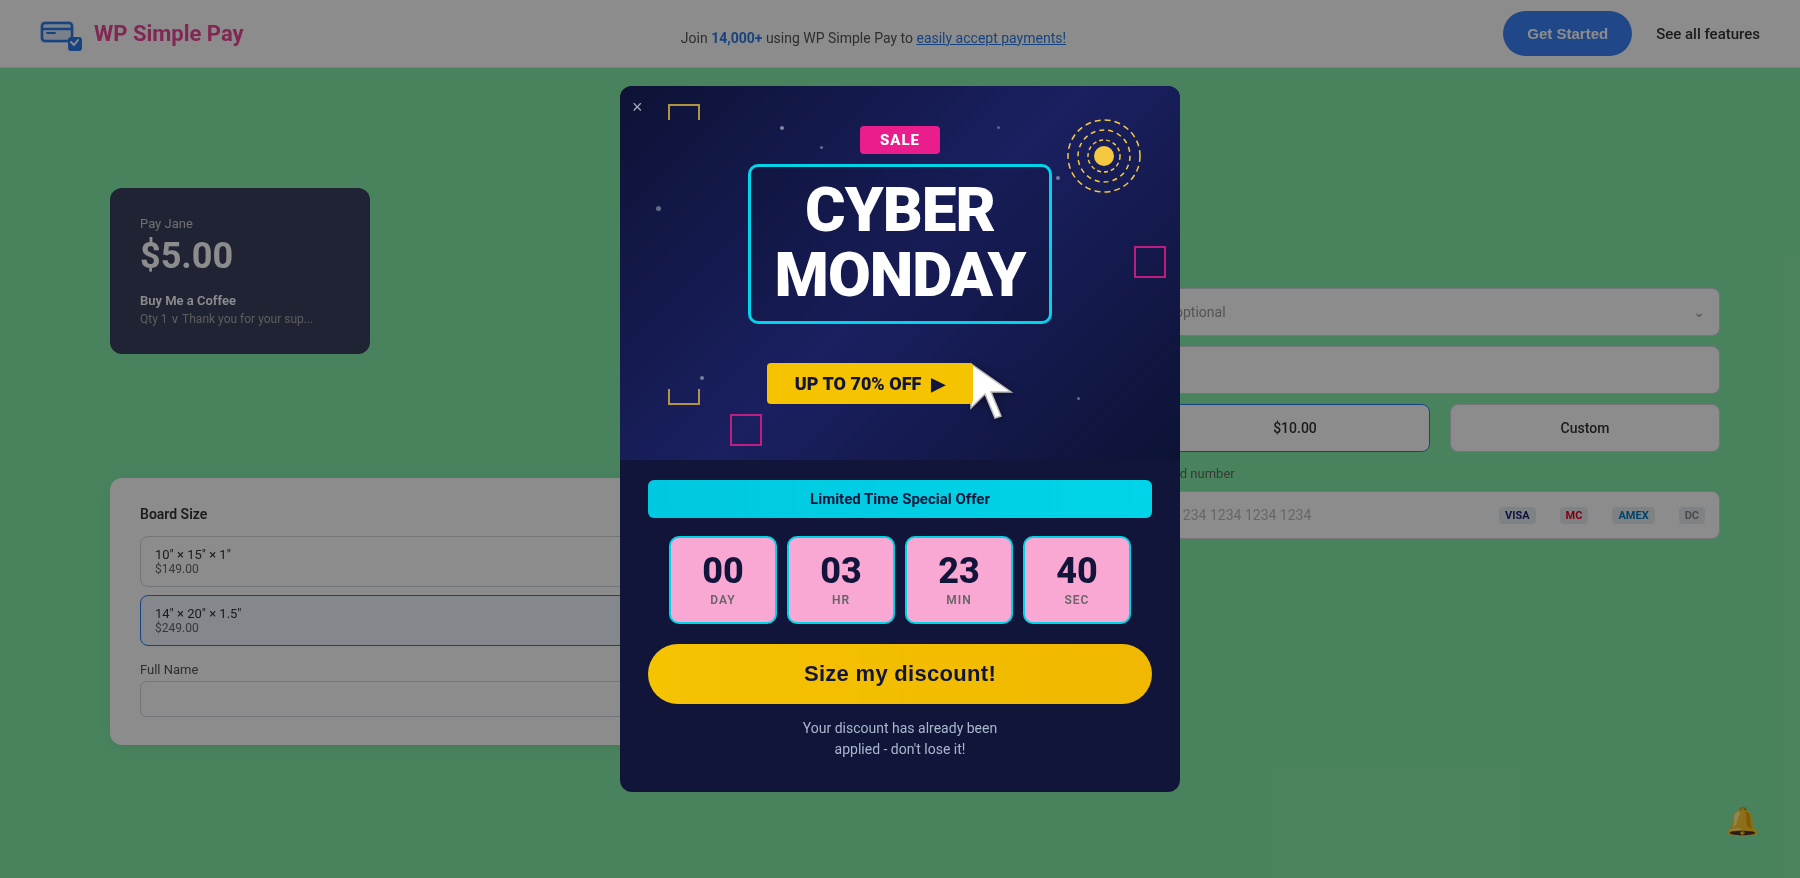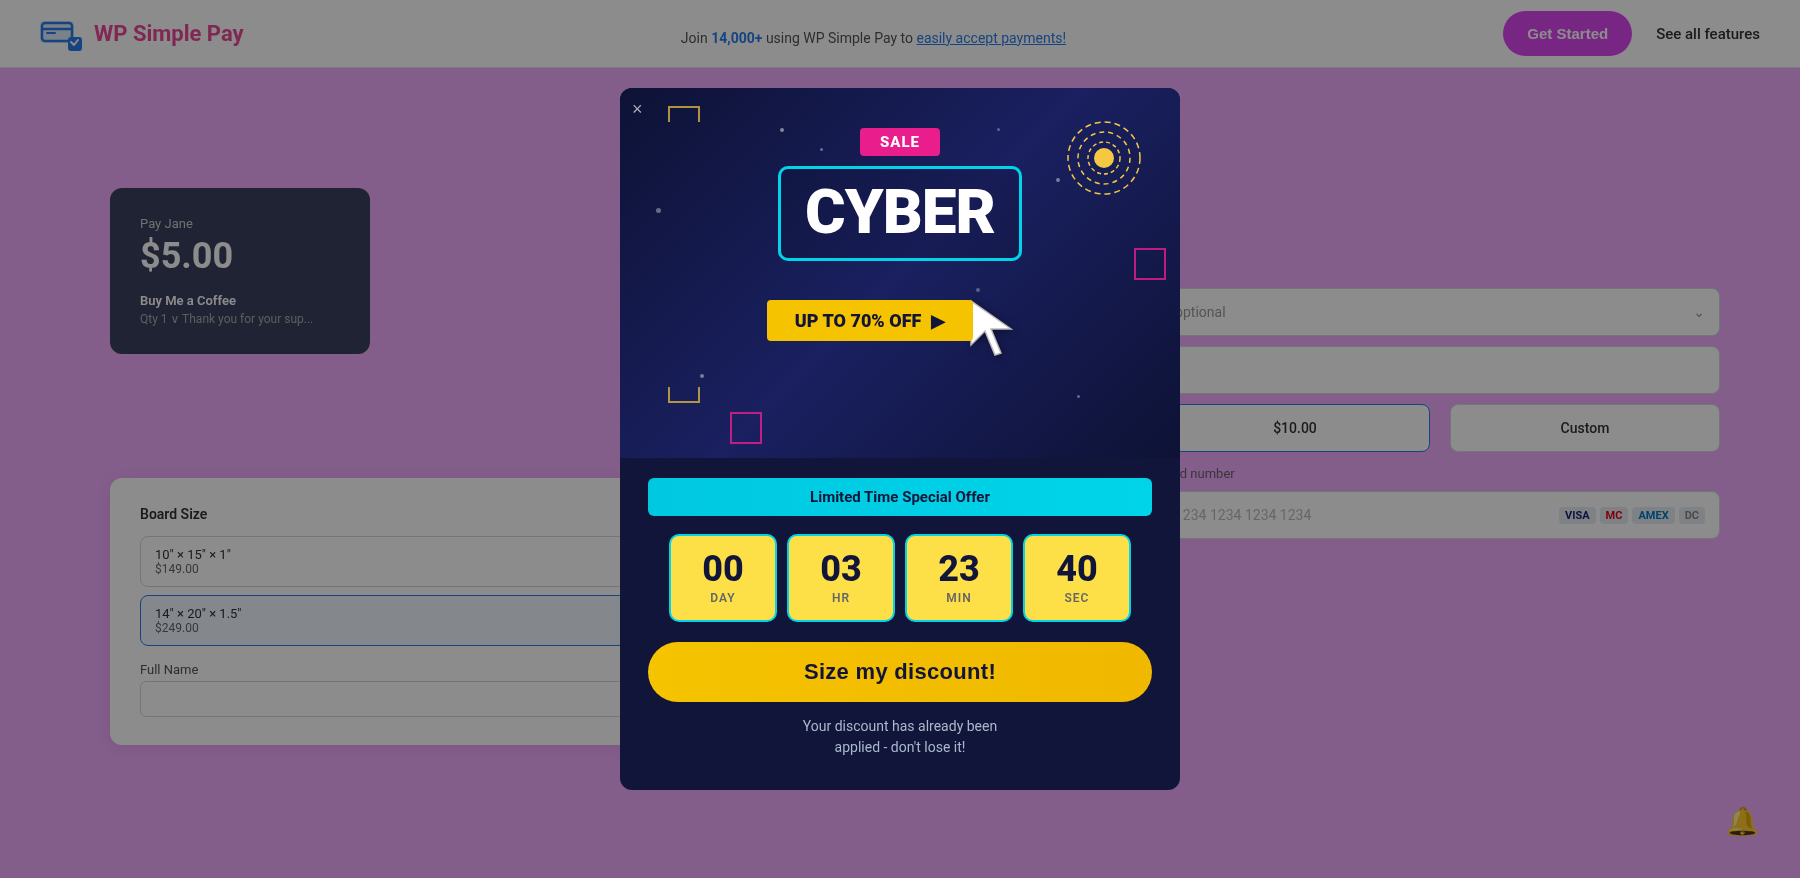--- a/index.html
+++ b/index.html
@@ -47,21 +47,21 @@
     .header-center a {
       color: #2b7de9;
       text-decoration: underline;
     }
     .header-right {
       display: flex;
       align-items: center;
       gap: 24px;
     }
     .btn-get-started {
-      background: #d946ef;
+      background: #3b82f6;
       color: #fff;
       border: none;
       border-radius: 24px;
       padding: 14px 24px;
       font-size: 15px;
       font-weight: 600;
       cursor: pointer;
     }
     .link-features {
       color: #333;
@@ -71,21 +71,21 @@
       text-decoration: none;
     }
 
     
     .page-bg {
       position: absolute;
       top: 68px;
       left: 0;
       right: 0;
       bottom: 0;
-      background: #f0abfc;
+      background: #86efac;
       z-index: 0;
     }
 
     
     .pay-card {
       position: absolute;
       top: 120px;
       left: 110px;
       background: #3a4060;
       border-radius: 12px;
@@ -230,21 +230,21 @@
       align-items: center;
       justify-content: space-between;
       padding: 0 14px;
     }
     .card-number-text {
       font-size: 14px;
       color: #bbb;
     }
     .card-icons {
       display: flex;
-      gap: 4px;
+      gap: 24px;
       align-items: center;
     }
     .card-icon {
       background: #e8edf3;
       border-radius: 4px;
       padding: 2px 6px;
       font-size: 11px;
       font-weight: 700;
     }
     .card-icon.visa { color: #1a1f71; background: #e8edf3; }
@@ -403,21 +403,21 @@
       margin: 20px 0 18px;
     }
 
     .countdown-row {
       display: flex;
       gap: 10px;
       justify-content: center;
       margin-bottom: 20px;
     }
     .countdown-box {
-      background: #fde047;
+      background: #f9a8d4;
       border-radius: 10px;
       width: 108px;
       height: 88px;
       display: flex;
       flex-direction: column;
       align-items: center;
       justify-content: center;
       border: 2px solid #00d4e8;
     }
     .countdown-number {
@@ -575,20 +575,21 @@
           <circle cx="40" cy="40" r="26" fill="none" stroke="#f5c842" stroke-width="1.5" stroke-dasharray="5 4"></circle>
           <circle cx="40" cy="40" r="16" fill="none" stroke="#f5c842" stroke-width="1.5" stroke-dasharray="4 3"></circle>
           <circle cx="40" cy="40" r="10" fill="#f5c842"></circle>
         </svg>
       </div>
 
       <div class="sale-badge">SALE</div>
 
       <div class="cyber-box">
         <div class="cyber-monday-text">CYBER</div>
+        <div class="cyber-monday-text">MONDAY</div>
       </div>
 
       <div style="position:relative; display:flex; align-items:center; z-index:2;">
         <div class="discount-ribbon">
           <span>UP TO 70% OFF</span>
           <span style="font-size:18px;">▶</span>
         </div>
 
         <div style="margin-left:-10px; margin-top:20px;">
           <svg class="cursor-svg" width="70" height="70" viewBox="0 0 70 70">

